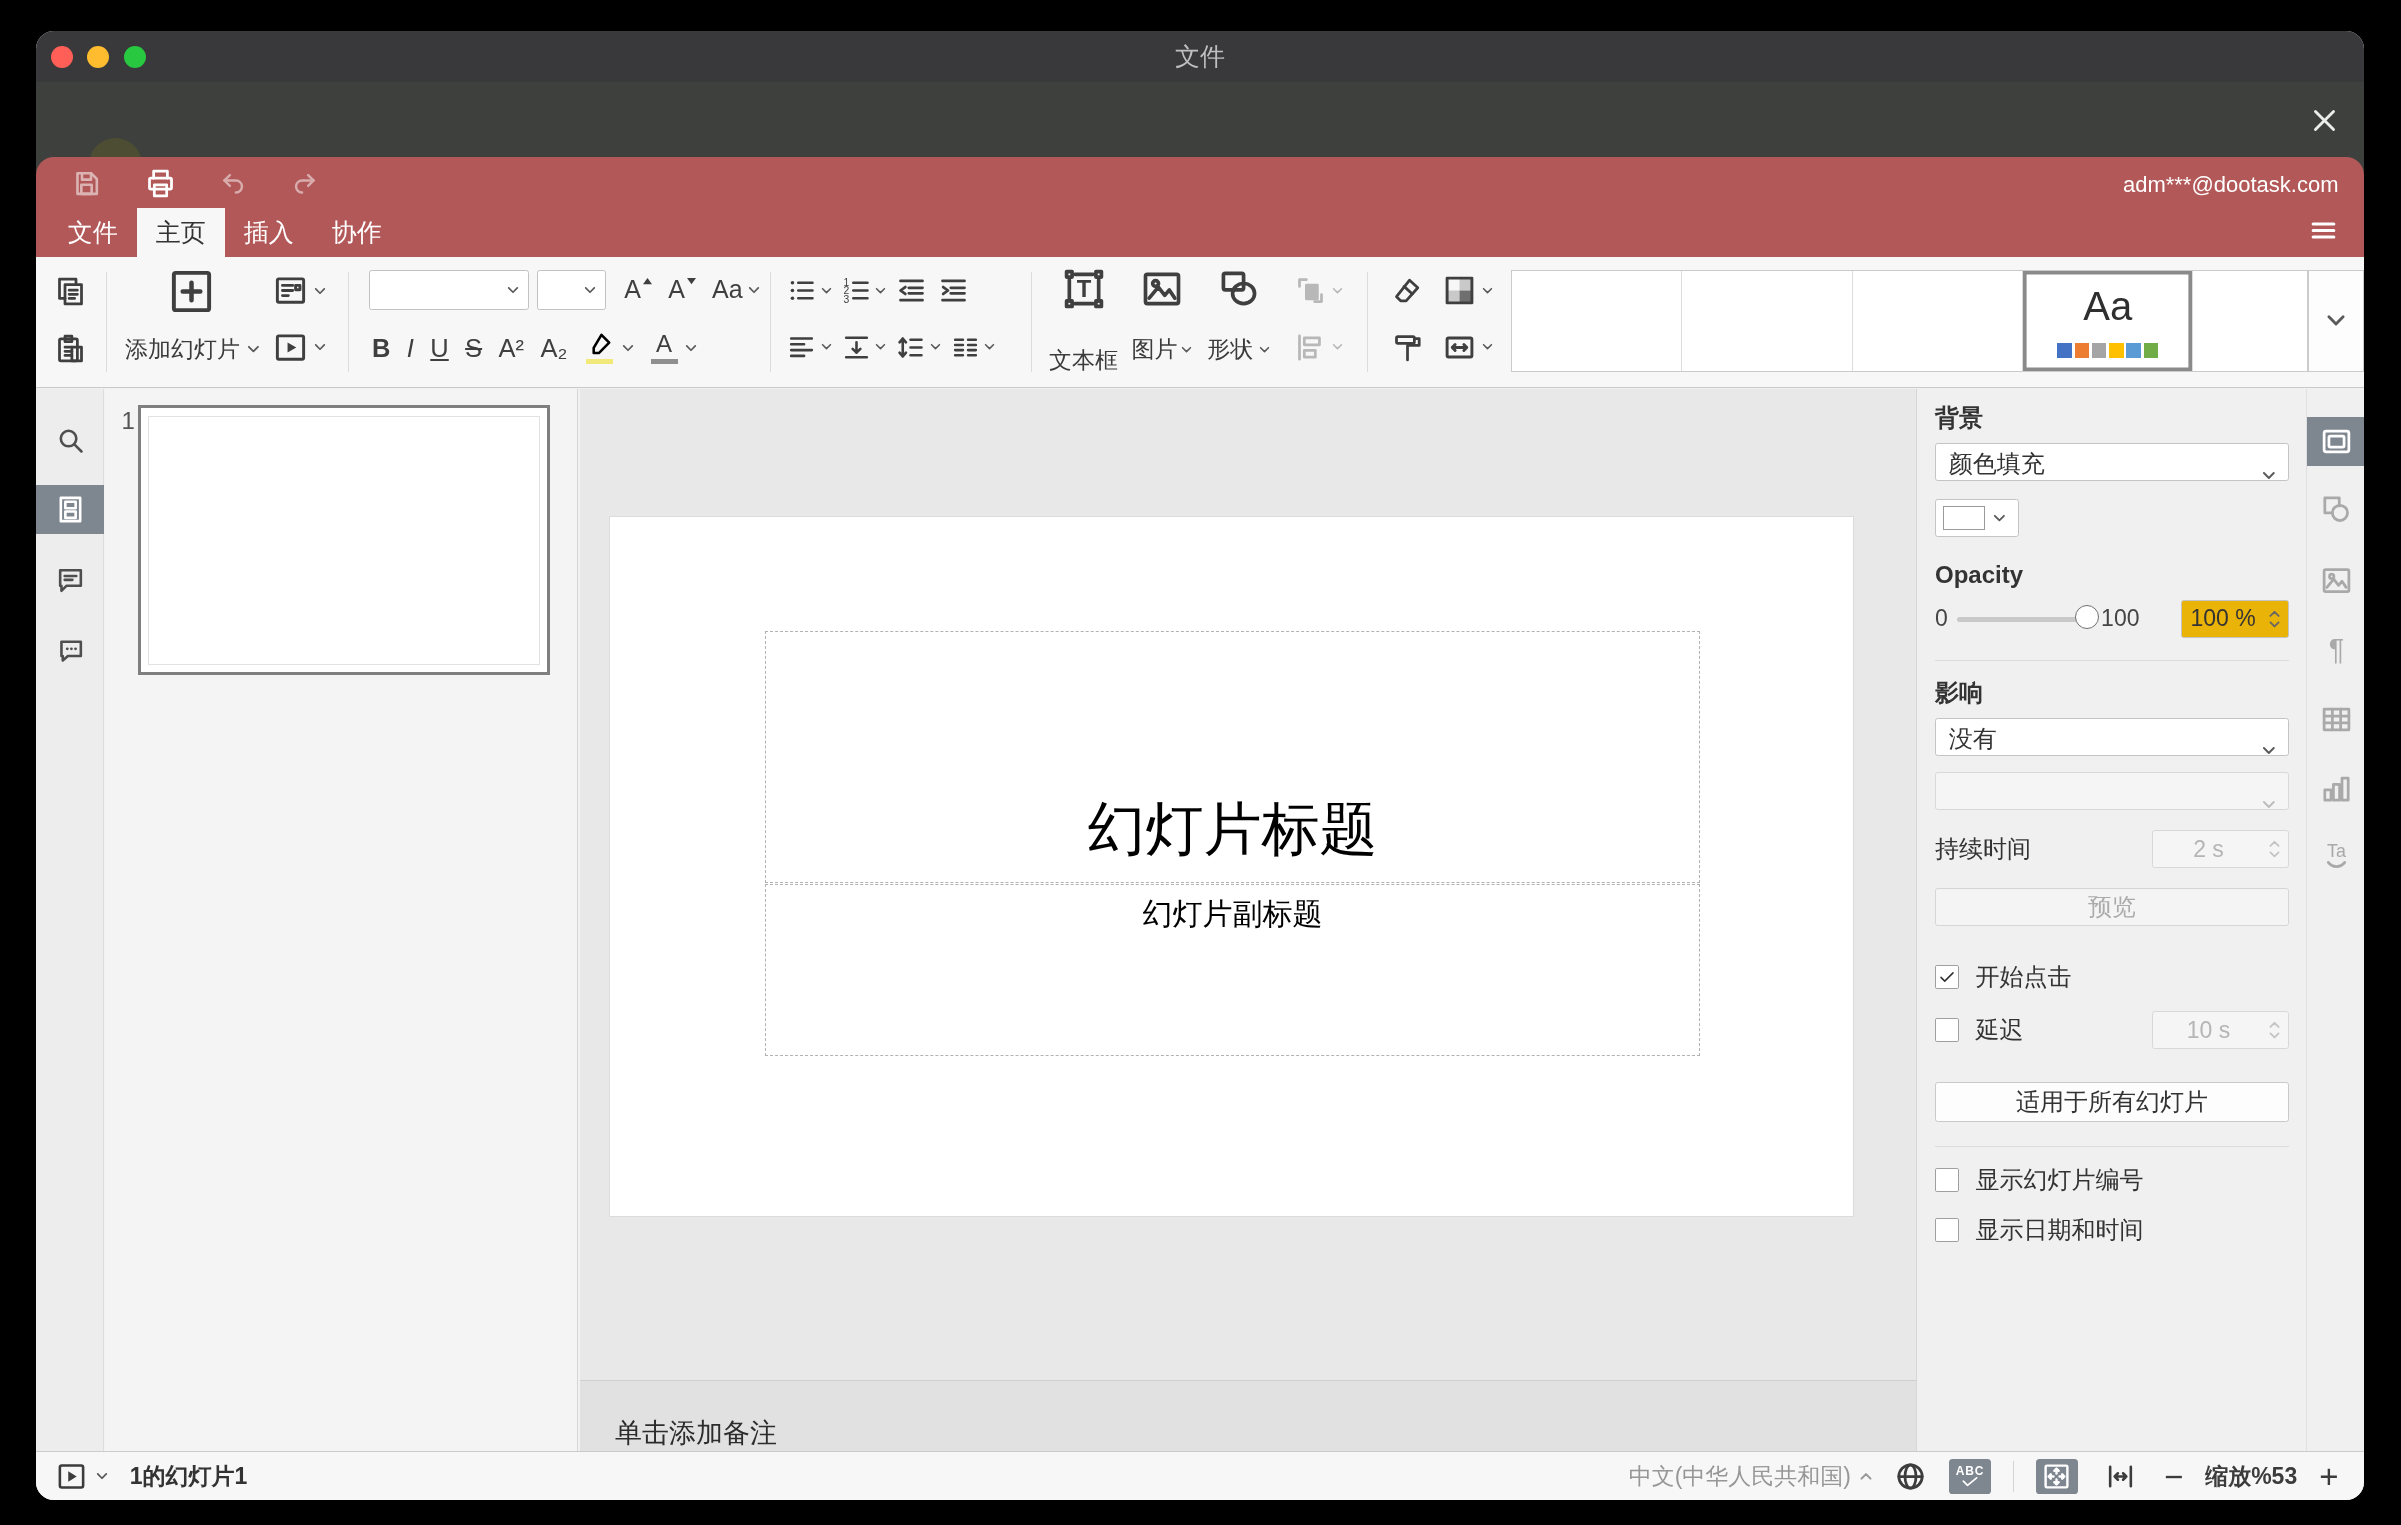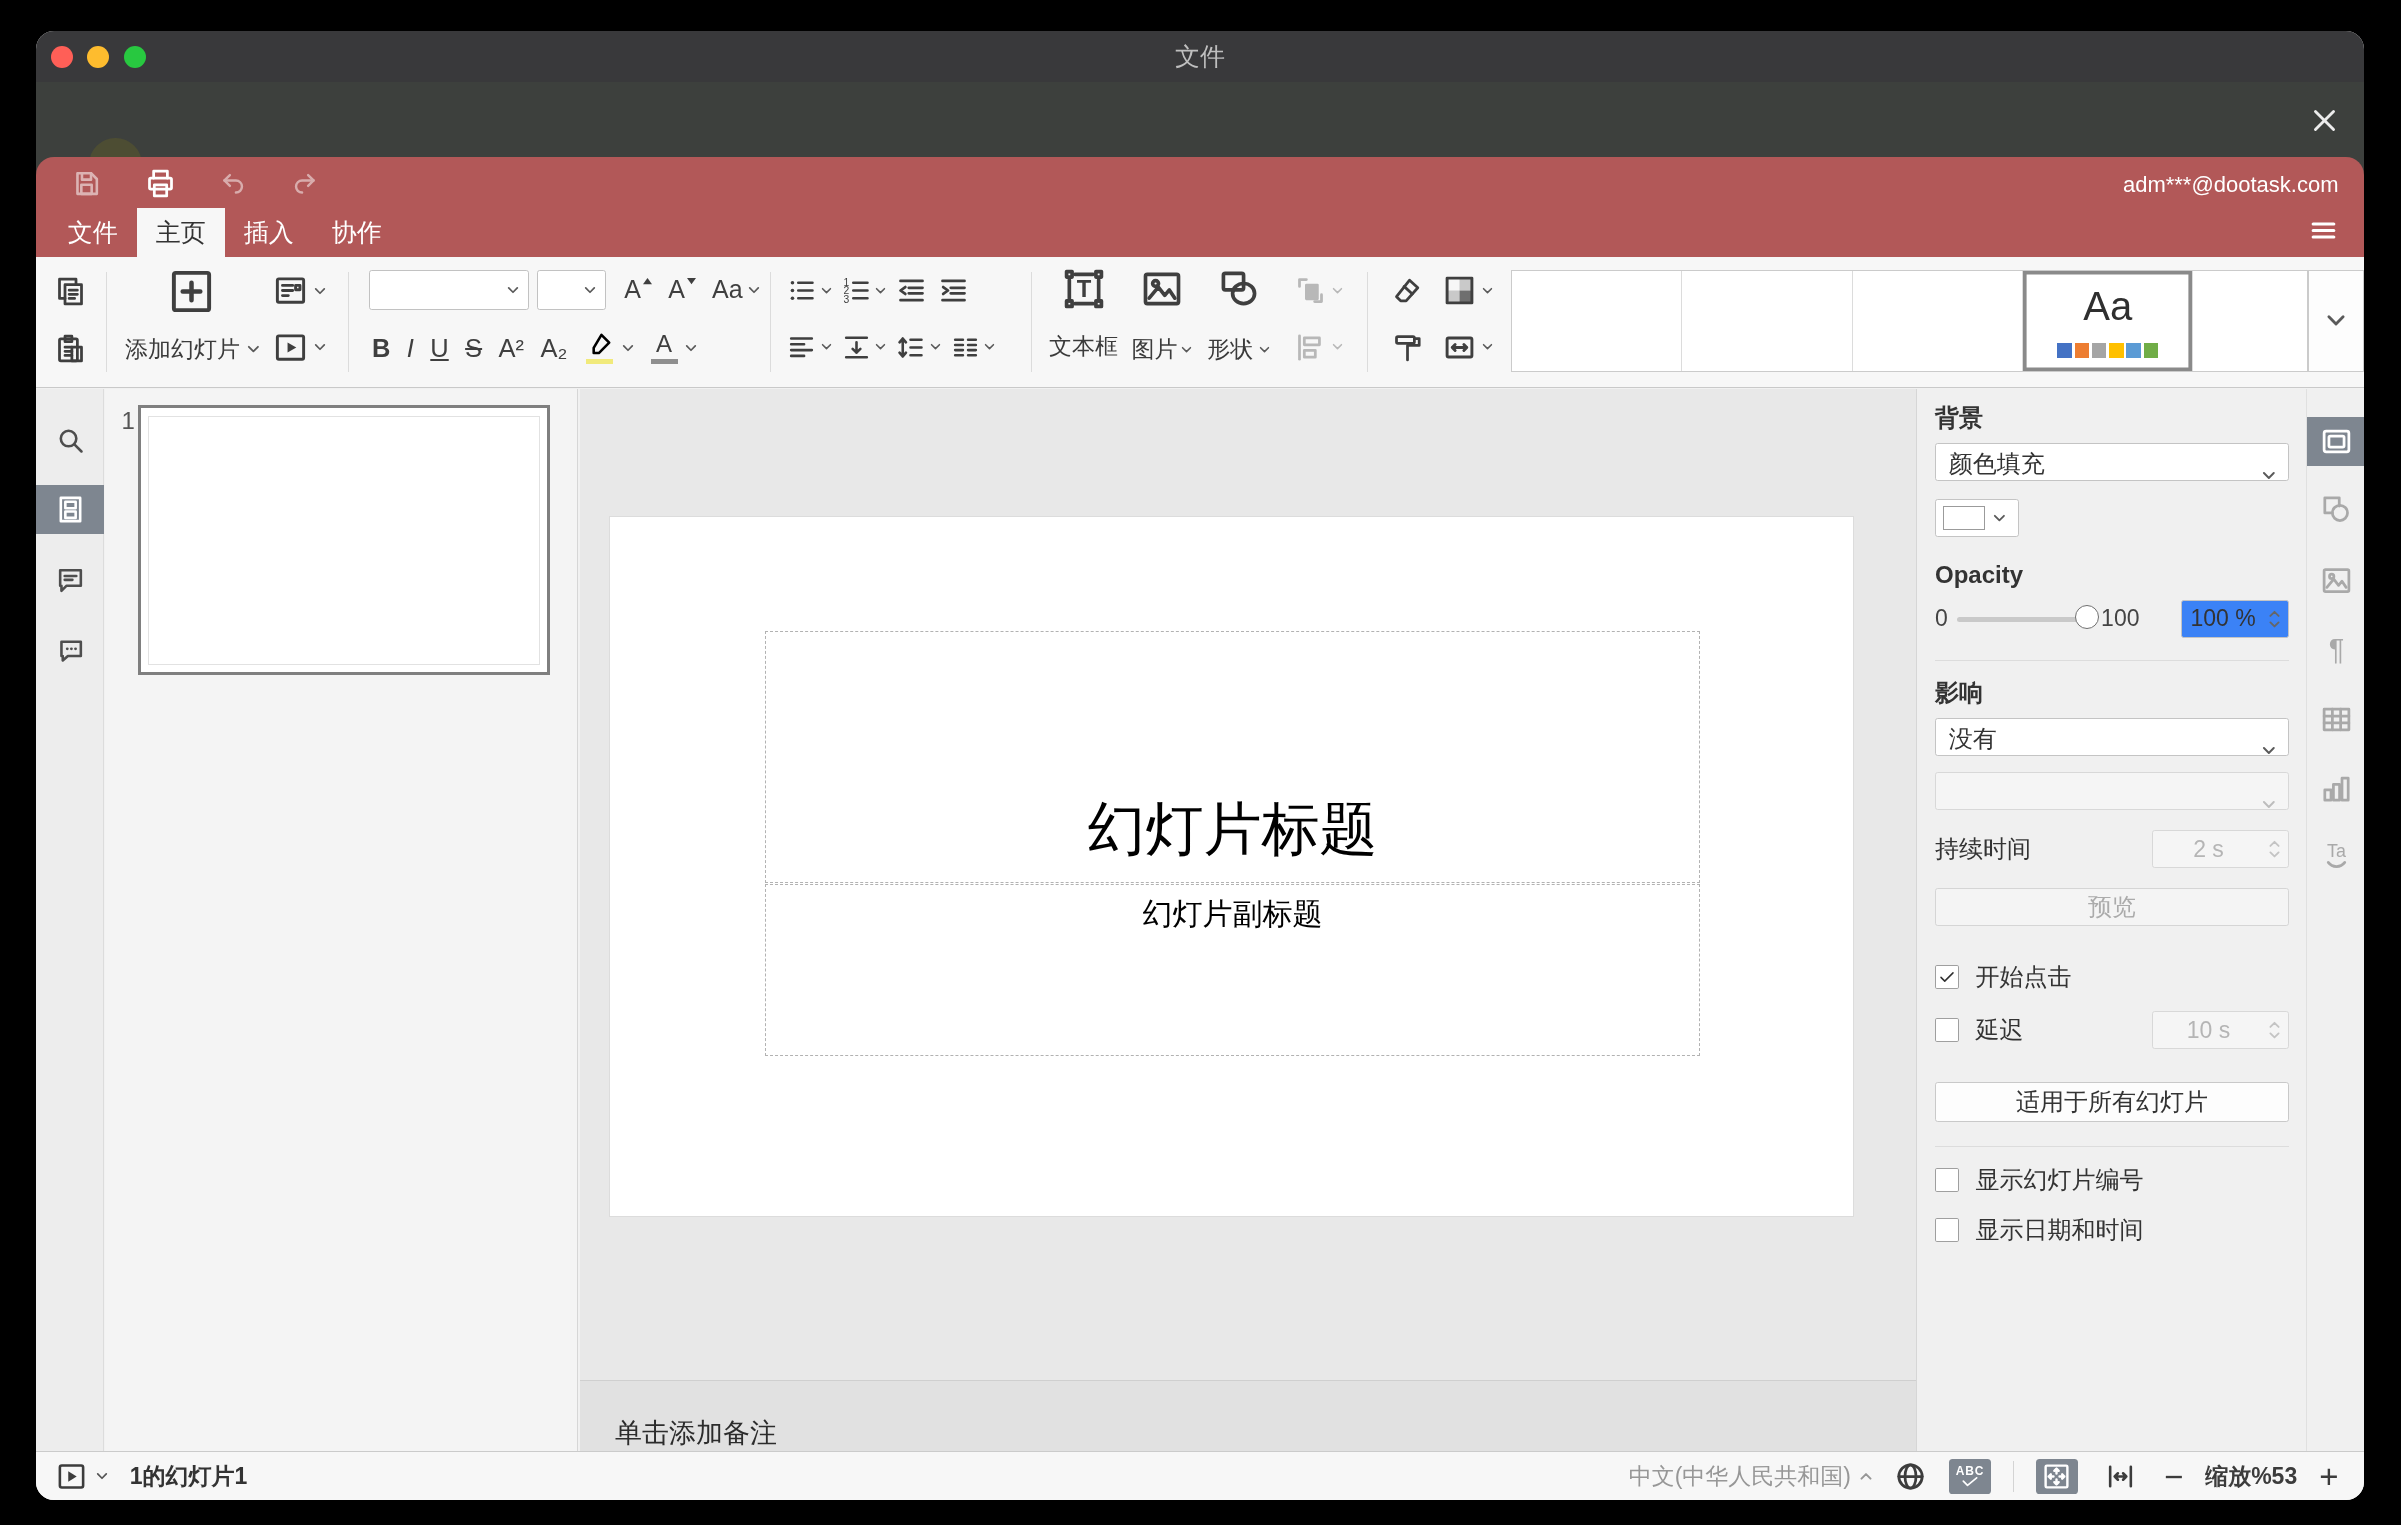--- a/index.html
+++ b/index.html
@@ -91,21 +91,21 @@
   .select.disabled{background:#f5f5f5;border-color:#d8d8d8;color:#b5b5b5;cursor:default;}
   .swatchbtn{width:84px;height:38px;background:#fff;border:0.9px solid #c4c4c4;border-radius:2.7px;
              display:flex;align-items:center;padding:0 7.3px;cursor:pointer;}
   .swatchbtn .sq{width:42px;height:24px;background:#fff;border:0.9px solid #9b9b9b;margin-right:7.3px;}
   .sliderrow{display:flex;align-items:center;}
   .s-num{font-size:23px;color:#444;}
   .track-wrap{position:relative;width:137px;height:27px;margin:0 7.3px 0 9px;}
   .track{position:absolute;left:0;right:0;top:12px;height:4.6px;background:#c9c9c9;border-radius:2.7px;}
   .knob{position:absolute;right:-5.5px;top:0;width:24px;height:24px;border-radius:50%;
         background:#fff;border:1.8px solid #6f6f6f;cursor:pointer;}
-  .spin{height:38px;background:#3b82f6;border:0.9px solid #c4c4c4;border-radius:2.7px;display:flex;
+  .spin{height:38px;background:#eab308;border:0.9px solid #c4c4c4;border-radius:2.7px;display:flex;
         align-items:center;cursor:pointer;}
   .spin .val{flex:1;text-align:center;font-size:23px;color:#333;}
   .spin .arrows{width:24px;display:flex;flex-direction:column;align-items:center;gap:3.6px;color:#666;padding-right:3.6px;}
   .spin.disabled{background:#f5f5f5;border-color:#d8d8d8;}
   .spin.disabled .val{color:#b5b5b5}.spin.disabled .arrows{color:#c4c4c4}
   .hr{height:0.9px;background:#dcdcdc;}
   .btn{height:38px;border:0.9px solid #c9c9c9;border-radius:2.7px;background:#fdfdfd;display:flex;
        align-items:center;justify-content:center;font-size:24px;color:#333;cursor:pointer;}
   .btn.disabled{background:#f4f4f4;color:#ababab;border-color:#d5d5d5;cursor:default;}
   .checkrow{display:flex;align-items:center;}
@@ -385,21 +385,21 @@
     <div class="tb" style="left:1009px;top:5.5px;width:77px;height:53px">
       <svg class="i" viewBox="0 0 24 24" width="44" height="44">
             <rect x="2.5" y="2.5" width="3" height="3"></rect>
             <rect x="18.5" y="2.5" width="3" height="3"></rect>
             <rect x="2.5" y="18.5" width="3" height="3"></rect>
             <rect x="18.5" y="18.5" width="3" height="3"></rect>
             <path d="M7 4h10M7 20h10M4 7v11.5M20 7v11.5"></path>
             <text x="12" y="16.5" font-size="13" font-weight="bold" text-anchor="middle" fill="currentColor" stroke="none">T</text>
           </svg>
     </div>
-    <div class="tb" style="left:1009px;top:72px;width:77px;height:35px">
+    <div class="tb" style="left:1009px;top:86px;width:77px;height:35px">
           <span class="tlabel">文本框</span>
         </div>
     <div class="tb" style="left:1087px;top:5.5px;width:77px;height:53px">
       <svg class="i" viewBox="0 0 24 24" width="44" height="44">
             <rect x="3" y="4" width="18" height="16" rx="1"></rect>
             <circle cx="8.5" cy="9" r="1.6"></circle>
             <path d="M5 17l5-6 3.5 4.5 2.5-3 3 4.5"></path>
           </svg>
     </div>
     <div class="tb" style="left:1087px;top:75px;width:77px;height:35px;gap:3px">

